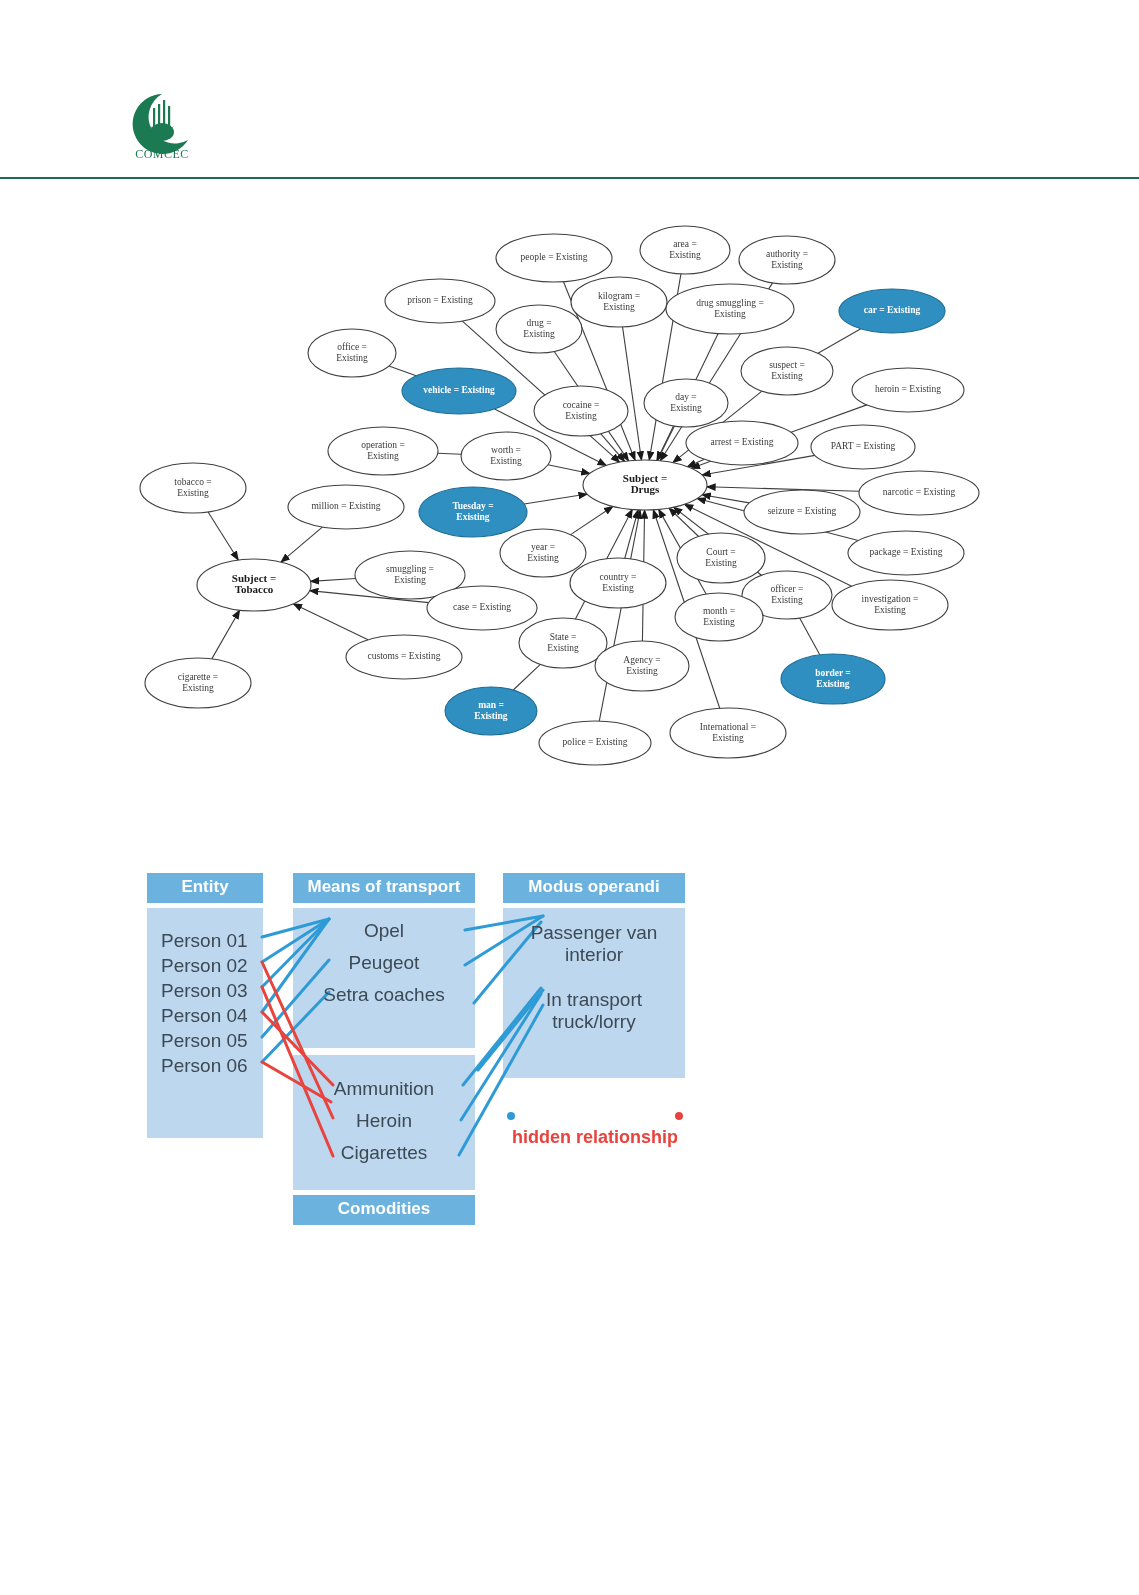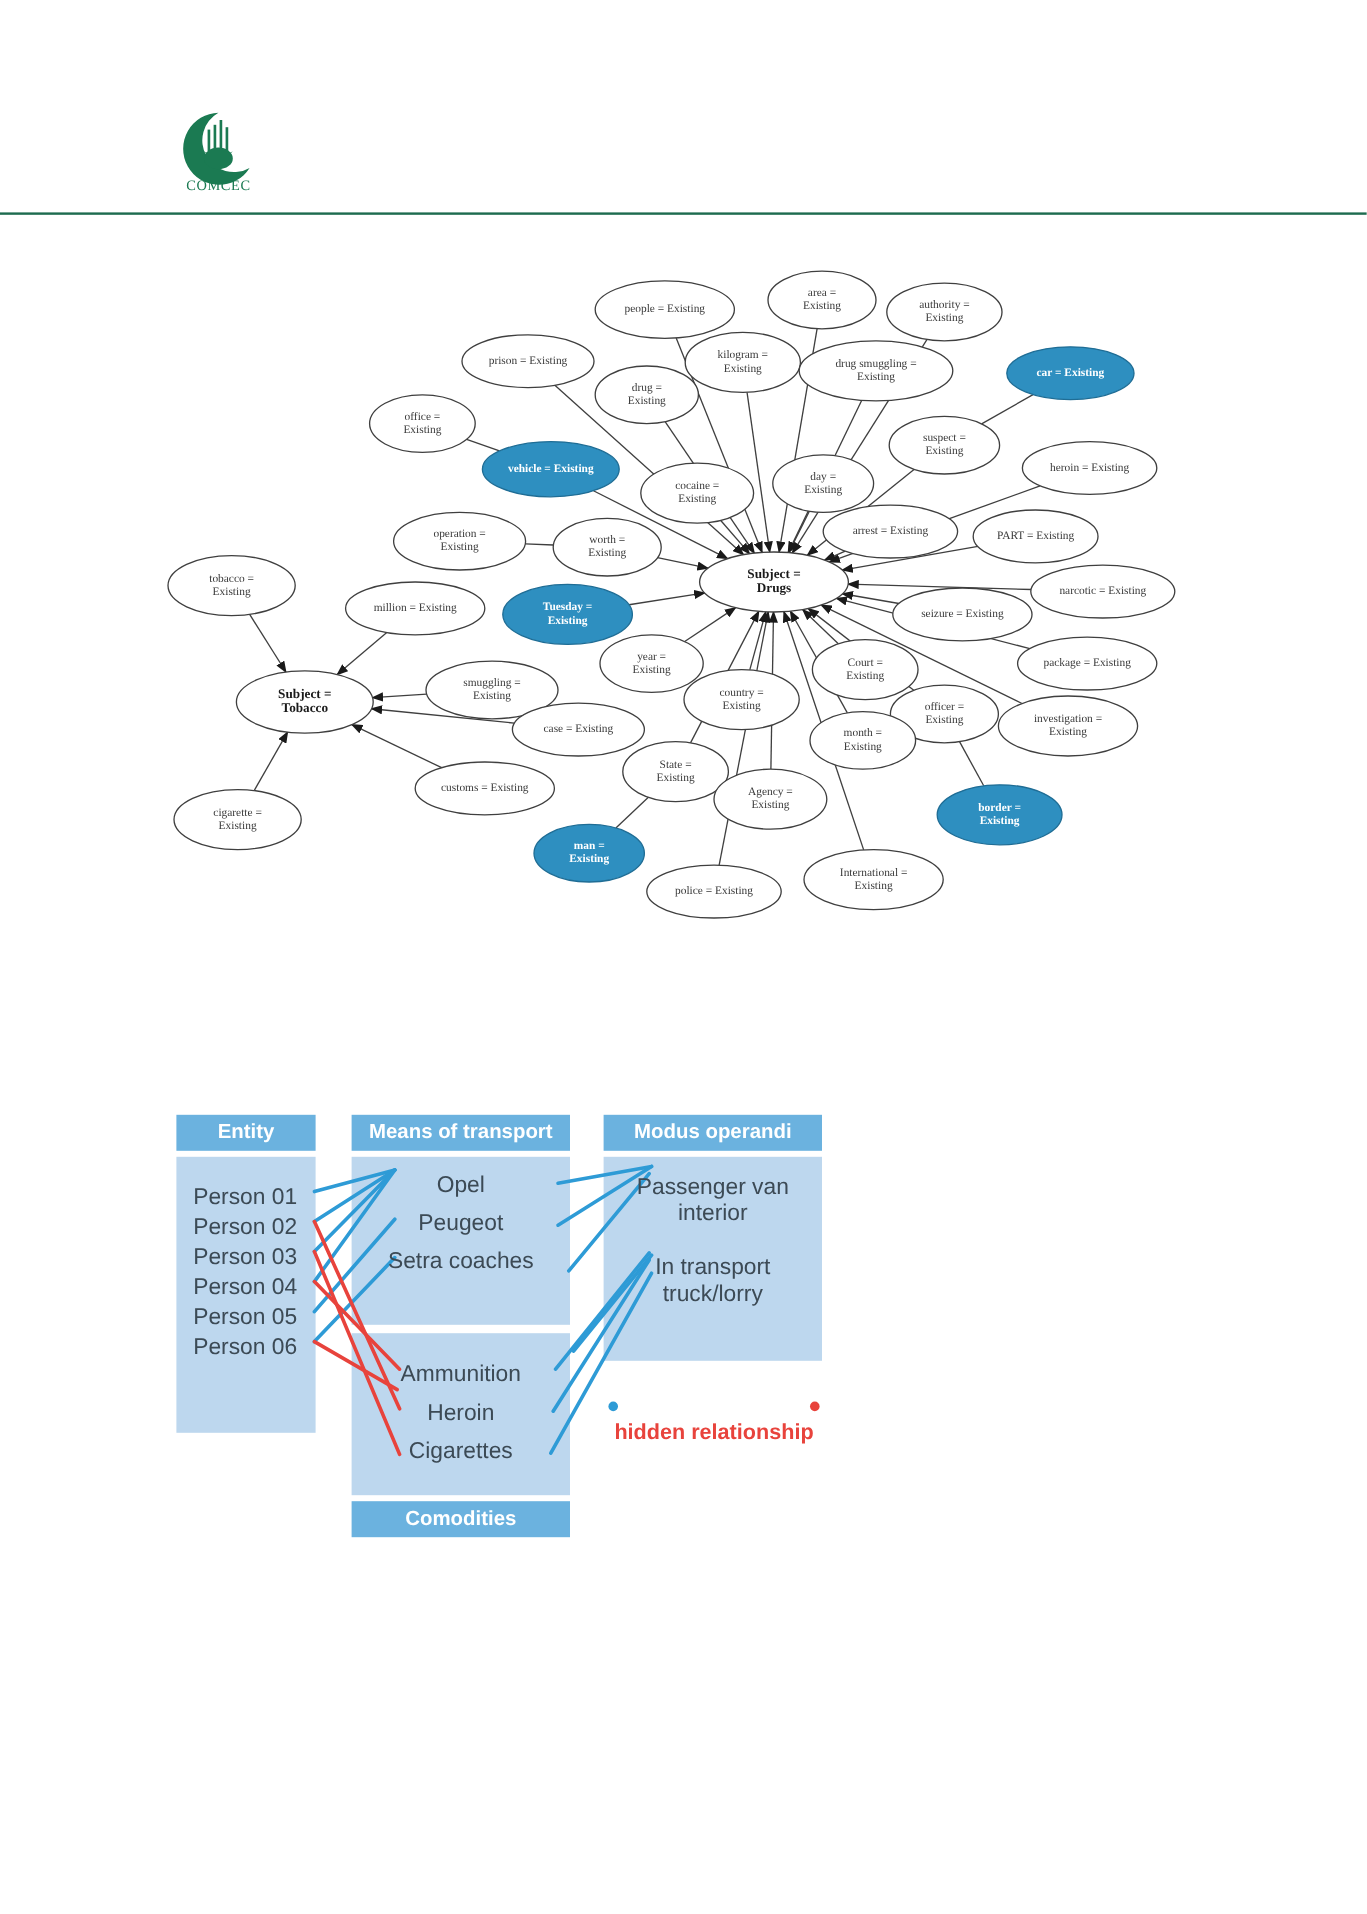--- a/index.html
+++ b/index.html
@@ -8,21 +8,21 @@
     width:1139px;height:1595px;
     background:#ffffff;
     font-family:"Liberation Sans", sans-serif;
     position:relative;
     overflow:hidden;
   }
   #page{position:relative;width:1139px;height:1595px;}
 
   
   .header-logo{
-    position:absolute;left:142px;top:86px;width:80px;height:80px;
+    position:absolute;left:122px;top:86px;width:80px;height:80px;
   }
   .header-rule{
     position:absolute;left:0;top:177px;width:1139px;height:2px;
     background:#1d6b4f;
   }
 
   
   .fig1{position:absolute;left:130px;top:205px;width:880px;height:570px;}
   .fig1 svg{display:block;}
 
@@ -32,21 +32,21 @@
     text-anchor:middle;
     dominant-baseline:middle;
   }
   .node-label.white{fill:#ffffff;font-weight:bold;}
   .node-label.bold{fill:#1a1a1a;font-weight:bold;}
   .ellipse-plain{fill:#ffffff;stroke:#3f3f3f;stroke-width:1.1;}
   .ellipse-blue{fill:#2e8fc0;stroke:#1f6d95;stroke-width:1.1;}
   .edge{stroke:#3f3f3f;stroke-width:1.1;fill:none;}
 
   
-  .fig2{position:absolute;left:143px;top:926px;width:560px;height:360px;}
+  .fig2{position:absolute;left:143px;top:870px;width:560px;height:360px;}
   .fig2 svg{display:block;}
   .col-head{
     font-family:"Liberation Sans", sans-serif;
     font-weight:bold;fill:#ffffff;text-anchor:middle;
     dominant-baseline:middle;font-size:17px;
   }
   .cell-text{
     font-family:"Liberation Sans", sans-serif;
     fill:#3c4a55;font-size:19px;dominant-baseline:middle;
   }

